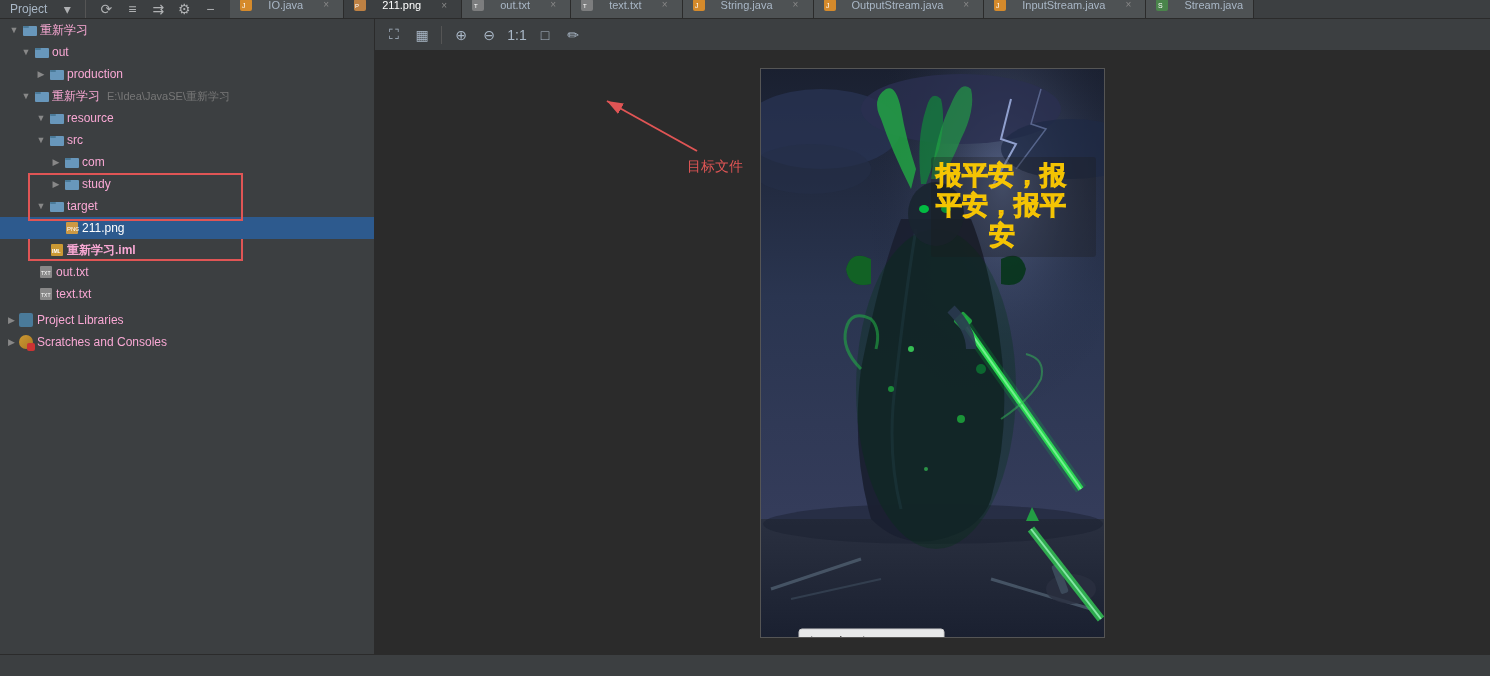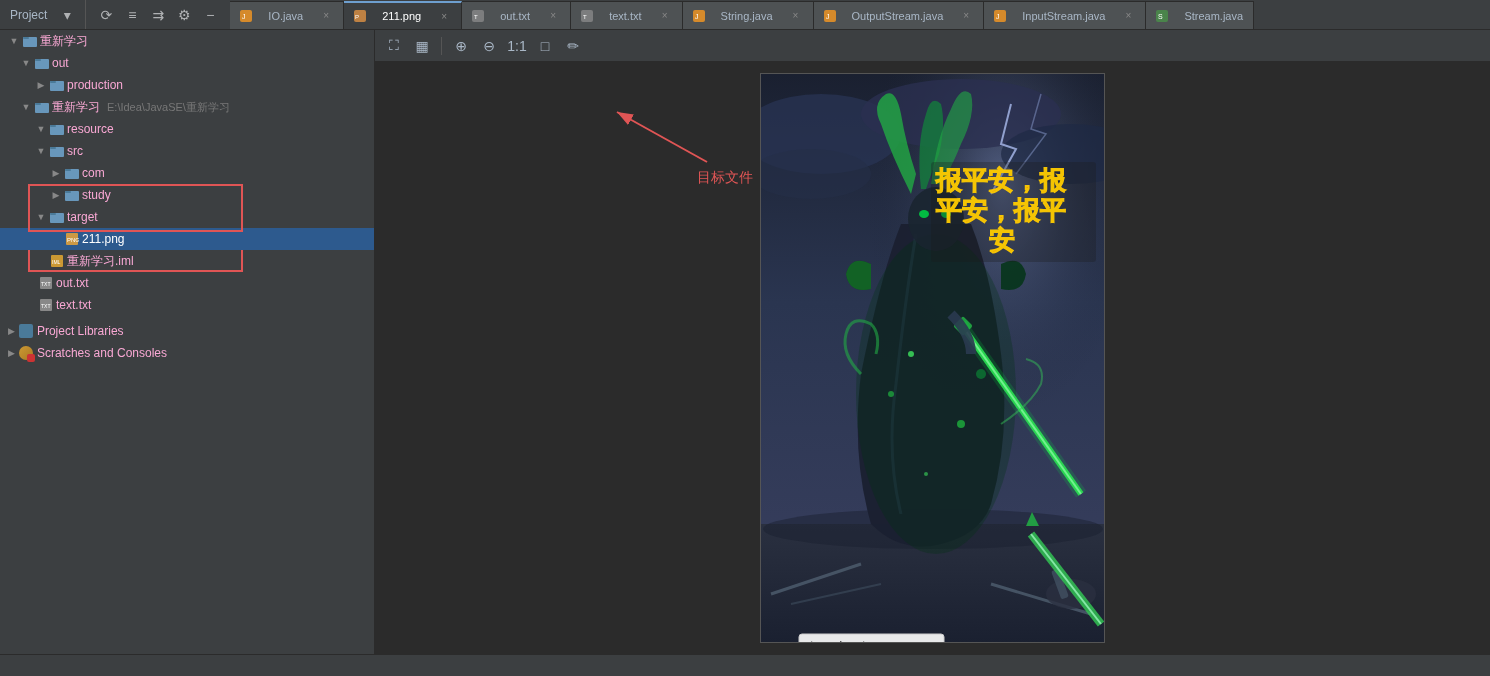--- a/index.html
+++ b/index.html
@@ -14,21 +14,21 @@
       display: flex;
       flex-direction: column;
     }
 
     
     .tab-bar {
       display: flex;
       align-items: center;
       background: #3c3f41;
       border-bottom: 1px solid #2b2b2b;
-      height: 30px;
+      height: 19px;
       flex-shrink: 0;
       padding: 0 4px;
       gap: 2px;
     }
     .tab-bar-left {
       display: flex;
       align-items: center;
       gap: 4px;
       padding-right: 8px;
       border-right: 1px solid #555;
@@ -408,21 +408,21 @@
           <svg width="14" height="14" viewBox="0 0 14 14">
               <rect x="1" y="1" width="12" height="12" rx="1" fill="#cc9944"></rect>
               <text x="2" y="10" font-size="6" fill="#fff" font-family="Arial">PNG</text>
             </svg>
           <span class="item-label" style="color:#fff;">211.png</span>
         </div>
 
         <div style="position:absolute; top:-22px; left:28px; width:215px; height:48px; border:2px solid #e05555; pointer-events:none;"></div>
       </div>
 
-      <div style="position:relative;">
+      <div style="position:relative;font-weight:bold;">
         <div class="tree-item indent-2">
           <span class="tree-toggle"></span>
           <svg width="14" height="14" viewBox="0 0 14 14">
               <rect x="1" y="1" width="12" height="12" rx="1" fill="#cc9933"></rect>
               <text x="2" y="10" font-size="5" fill="#fff" font-family="Arial">IML</text>
             </svg>
           <span class="item-label">重新学习.iml</span>
         </div>
 
         <div style="position:absolute; top:0px; left:28px; width:215px; height:22px; border:2px solid #e05555; border-top:none; pointer-events:none;"></div>
@@ -472,21 +472,21 @@
       <div class="separator"></div>
       <span class="img-tool-icon" title="Zoom in">⊕</span>
       <span class="img-tool-icon" title="Zoom out">⊖</span>
       <span class="img-tool-icon" title="1:1">1:1</span>
       <span class="img-tool-icon" title="Fit window">□</span>
       <span class="img-tool-icon" title="Color picker">✏</span>
     </div>
 
     <div class="image-viewer">
 
-      <div style="position:absolute; top:30px; left:192px; pointer-events:none; z-index:10;">
+      <div style="position:absolute; top:30px; left:182px; pointer-events:none; z-index:10;">
         <svg width="260" height="120">
 
           <line x1="140" y1="70" x2="50" y2="20" stroke="#e05555" stroke-width="2" marker-end="url(#arrowhead)"></line>
           <defs>
             <marker id="arrowhead" markerWidth="8" markerHeight="6" refX="8" refY="3" orient="auto">
               <polygon points="0 0, 8 3, 0 6" fill="#e05555"></polygon>
             </marker>
           </defs>
           <text x="130" y="90" font-size="14" fill="#e05555" font-family="SimSun, serif">目标文件</text>
         </svg>

